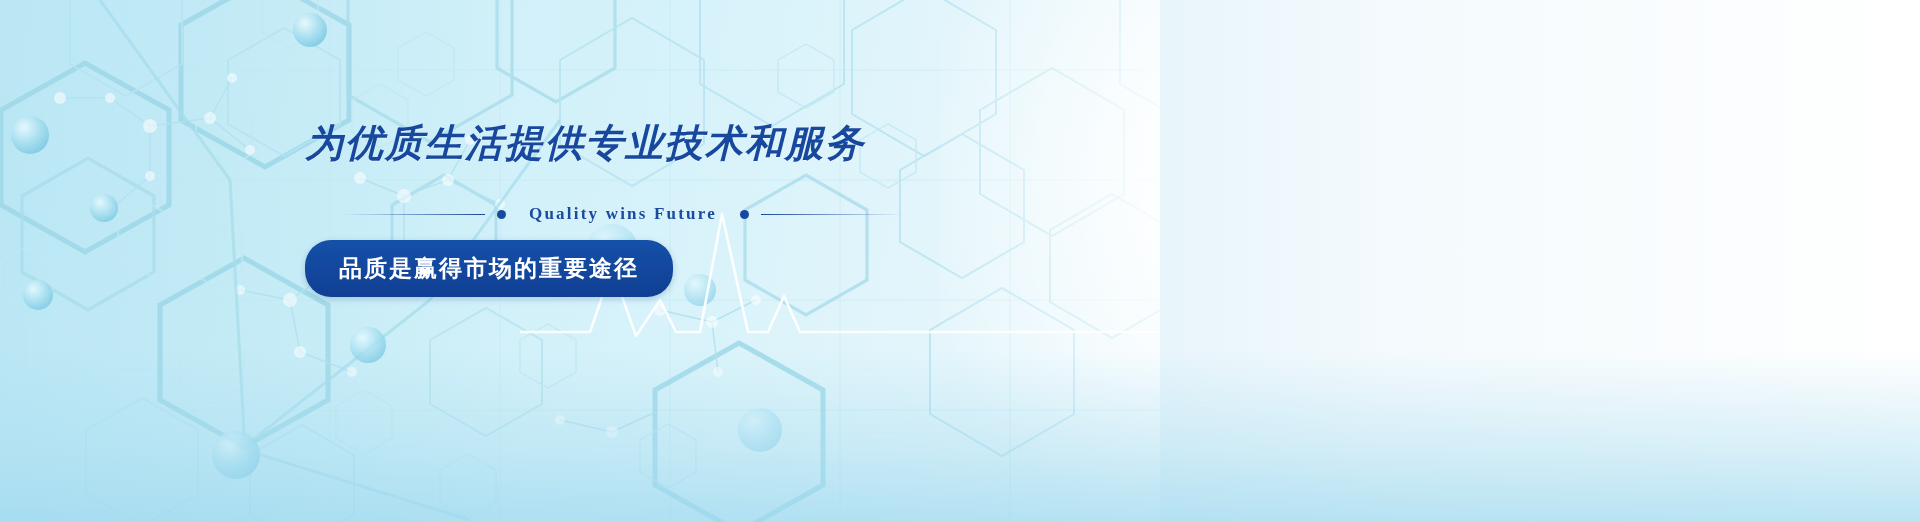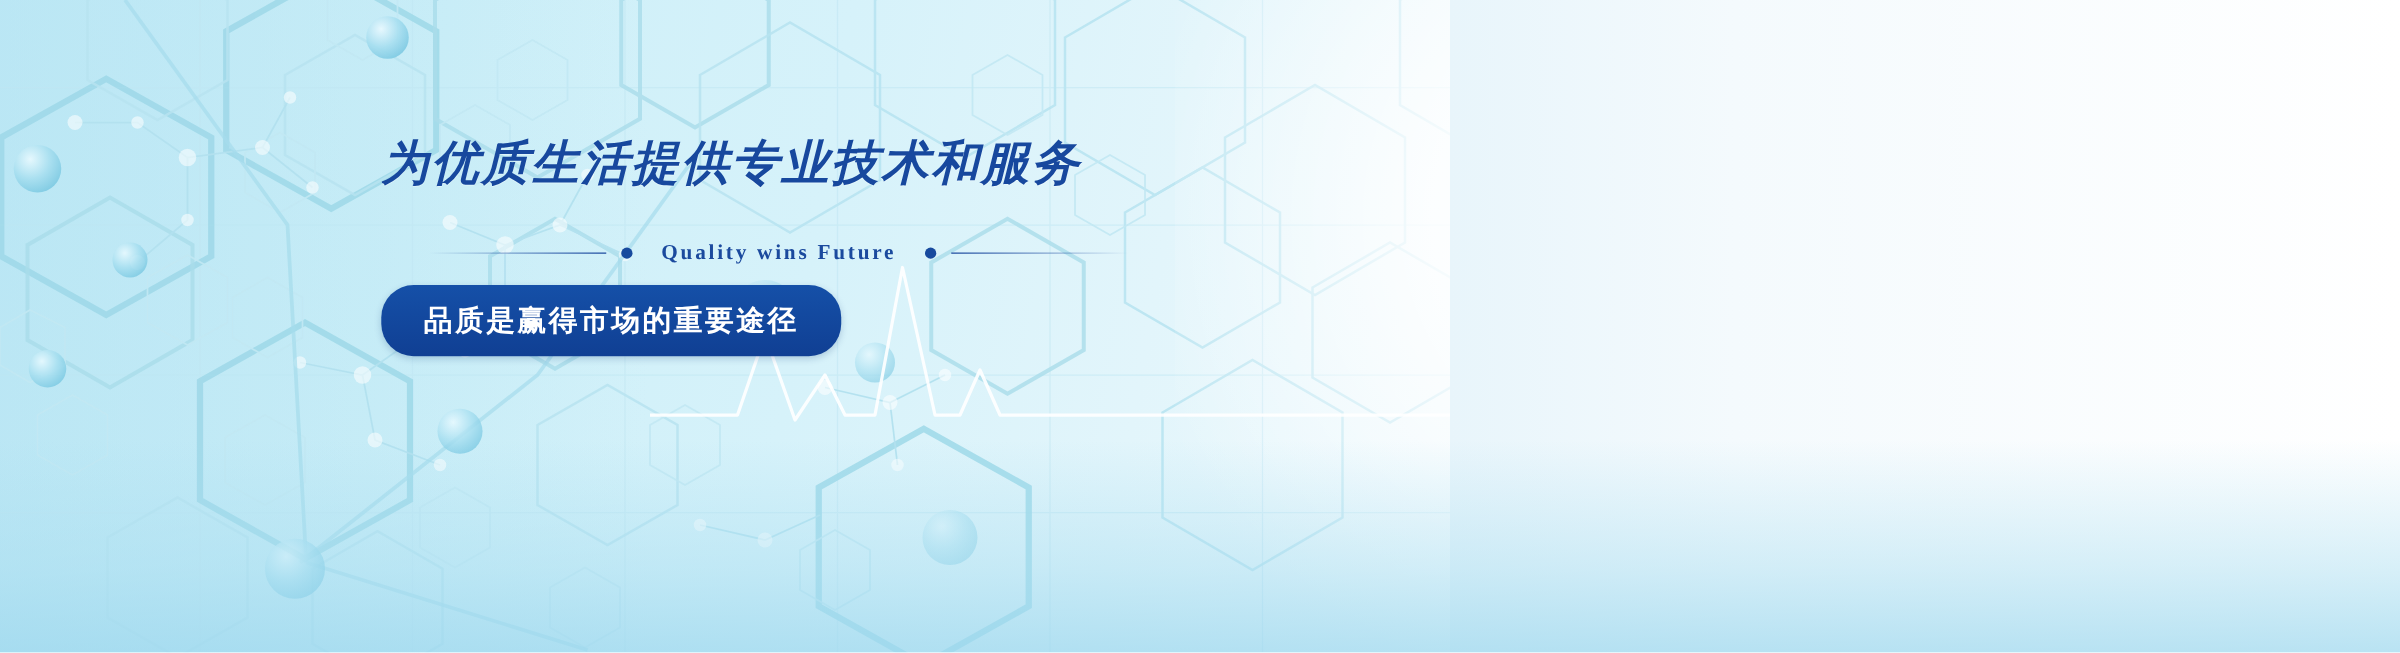--- a/index.html
+++ b/index.html
@@ -22,21 +22,21 @@
     position:absolute;left:0;right:0;bottom:0;height:170px;
     background:linear-gradient(to bottom, rgba(178,226,243,0) 0%, rgba(168,221,240,.45) 60%, rgba(158,216,238,.72) 100%);
   }
   .bg-lefttint{
     position:absolute;left:0;top:0;width:520px;height:522px;
     background:linear-gradient(to right, rgba(176,226,242,.55), rgba(176,226,242,0));
   }
   
   .art{position:absolute;inset:0;width:1920px;height:522px;}
   
-  .copy{position:absolute;left:305px;top:112px;width:760px;}
+  .copy{position:absolute;left:305px;top:124px;width:760px;}
   .headline{
     font-family:"Liberation Sans","DejaVu Sans",sans-serif;
     font-size:38px;font-weight:bold;font-style:italic;
     color:#17489e;letter-spacing:2px;line-height:1;
     white-space:nowrap;margin:0;
     text-shadow:0 1px 0 rgba(255,255,255,.35);
   }
   .tagline-row{
     display:flex;align-items:center;gap:12px;margin-top:42px;margin-left:38px;width:560px;
   }

